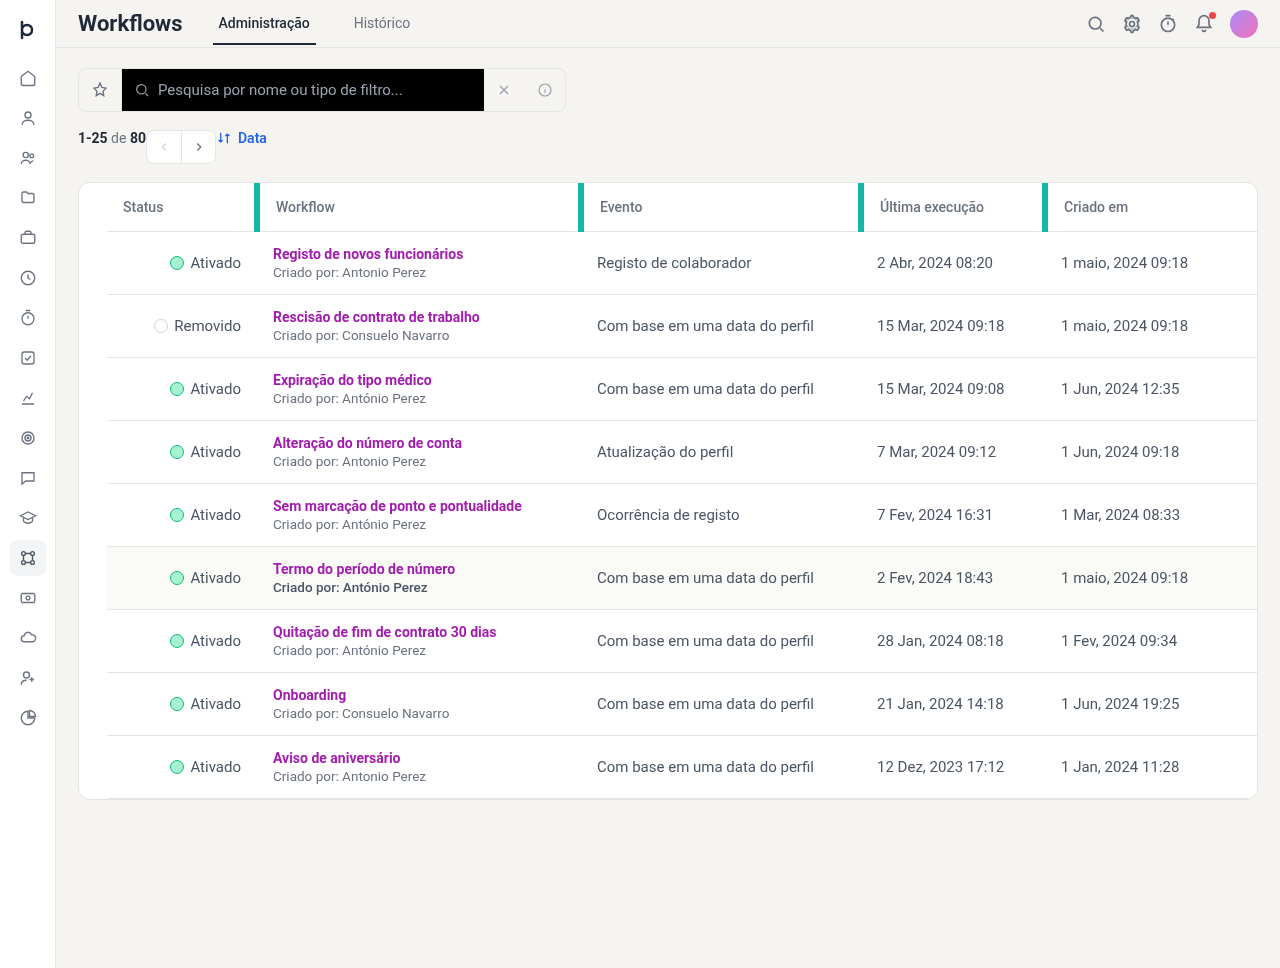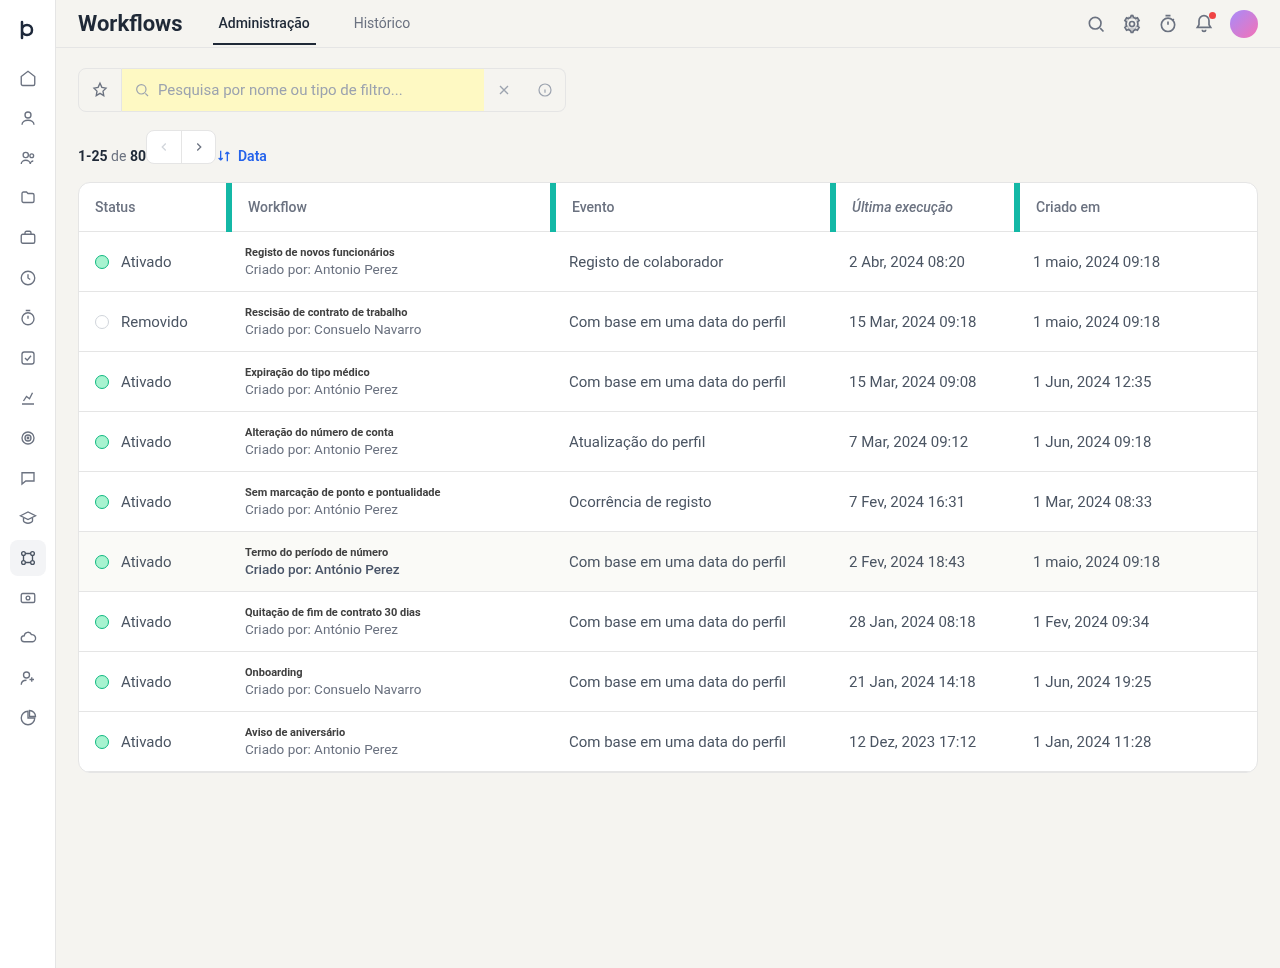--- a/index.html
+++ b/index.html
@@ -26,59 +26,59 @@
 .header-icon { width: 20px; height: 20px; cursor: pointer; position: relative; }
 .header-icon svg { width: 20px; height: 20px; }
 .bell-dot { position: absolute; top: -2px; right: -2px; width: 7px; height: 7px; background: #ef4444; border-radius: 50%; }
 .avatar { width: 28px; height: 28px; border-radius: 50%; background: linear-gradient(135deg, #a78bfa, #f472b6); cursor: pointer; }
 
 
 .filter-bar { padding: 20px 22px 0; }
 .filter-row { display: flex; align-items: center; gap: 0; }
 .star-btn { width: 44px; height: 44px; border: 1px solid #e5e5e5; background: #f5f4f0; display: flex; align-items: center; justify-content: center; border-radius: 8px 0 0 8px; cursor: pointer; color: #6b7280; }
 .star-btn svg { width: 18px; height: 18px; }
-.search-box { display: flex; align-items: center; background: #fef9c3; border: 1px solid #e5e5e5; border-left: none; border-right: none; height: 44px; padding: 0 12px; gap: 8px; color: #9ca3af; width: 362px; justify-content: center; }
+.search-box { display: flex; align-items: center; background: #000000; border: 1px solid #e5e5e5; border-left: none; border-right: none; height: 44px; padding: 0 12px; gap: 8px; color: #9ca3af; width: 362px; justify-content: center; }
 .search-box input { border: none; background: transparent; outline: none; flex: 1; font-size: 15px; color: #6b7280; }
 .search-box input::placeholder { color: #9ca3af; }
 .search-clear { width: 40px; height: 44px; border: 1px solid #e5e5e5; border-left: none; border-right: none; background: #f5f4f0; display: flex; align-items: center; justify-content: center; color: #9ca3af; cursor: pointer; }
 .info-btn { width: 42px; height: 44px; border: 1px solid #e5e5e5; background: #f5f4f0; border-left: none; border-radius: 0 8px 8px 0; display: flex; align-items: center; justify-content: center; color: #9ca3af; cursor: pointer; }
 .info-btn svg, .search-clear svg { width: 16px; height: 16px; }
 
 
-.toolbar { display: flex; align-items: flex-end; padding: 18px 22px; }
+.toolbar { display: flex; align-items: flex-start; padding: 18px 22px; }
 .pager-text { font-size: 14px; color: #6b7280; }
 .pager-text .bold { font-weight: 700; color: #1f2937; }
 .pager-btns { display: flex; border: 1px solid #e5e5e5; border-radius: 8px; overflow: hidden; background: #fff; }
 .pager-btn { width: 34px; height: 32px; display: flex; align-items: center; justify-content: center; color: #6b7280; cursor: pointer; }
 .pager-btn.disabled { color: #d1d5db; cursor: default; }
 .pager-btn + .pager-btn { border-left: 1px solid #e5e5e5; }
 .pager-btn svg { width: 14px; height: 14px; }
 .sort-btn { display: flex; align-items: center; gap: 6px; color: #2563eb; font-weight: 600; font-size: 14px; cursor: pointer; }
 .sort-btn svg { width: 16px; height: 16px; }
 .new-btn { margin-left: auto; background: #1e293b; color: #fff; border: none; padding: 12px 18px; border-radius: 8px; font-size: 15px; font-weight: 500; display: flex; align-items: center; gap: 8px; cursor: pointer; }
 .new-btn svg { width: 16px; height: 16px; }
 
 
-.table-wrap { margin: 0 22px 22px; background: #fff; border: 1px solid #e5e5e5; border-radius: 12px; overflow: auto; }
+.table-wrap { margin: 0 22px 22px; background: #fff; border: 1px solid #e5e5e5; border-radius: 12px; overflow: auto; padding-left: 28px; }
 table { width: 100%; border-collapse: collapse; }
 thead th { text-align: left; padding: 16px; font-size: 14px; font-weight: 500; color: #6b7280; border-bottom: 1px solid #e5e5e5; }
 thead th + th { border-left: 6px solid #14b8a6; }
 tbody tr { border-bottom: 1px solid #e5e5e5; cursor: pointer; }
 tbody tr.hover-row { background: #fafaf7; }
 tbody td { padding: 14px 16px; font-size: 15px; color: #4b5563; vertical-align: middle; }
-.status-cell { display: flex; align-items: center; gap: 12px; }
+.status-cell { display: flex; align-items: center; gap: 6px; justify-content: flex-end; }
 .status-dot { width: 14px; height: 14px; border-radius: 50%; border: 1px solid #10b981; background: #a7f3d0; }
 .status-dot.off { background: #fff; border-color: #d1d5db; }
-.wf-name { font-weight: 700; color: #404040; font-size: 11px; }
+.wf-name { font-weight: 700; color: #a21caf; font-size: 14px; }
 .wf-creator { font-size: 13.5px; color: #6b7280; margin-top: 2px; }
 tr.hover-row .wf-creator { color: #4a5568; font-weight: 500; }
 .col-status { width: 150px; }
 .col-workflow { width: 324px; }
 .col-event { width: 280px; }
-.col-last { width: 184px; font-style: italic; }
+.col-last { width: 184px; }
 </style>
 </head>
 <body>
 
 <div class="sidebar">
   <div class="sidebar-logo">
     <svg viewBox="0 0 24 24" fill="none">
         <path d="M6 4v16M6 12c0-3 2-5 5-5s5 2 5 5-2 5-5 5-5-2-5-5z" stroke="#1e293b" stroke-width="2.5" stroke-linecap="round"></path>
       </svg>
   </div>

